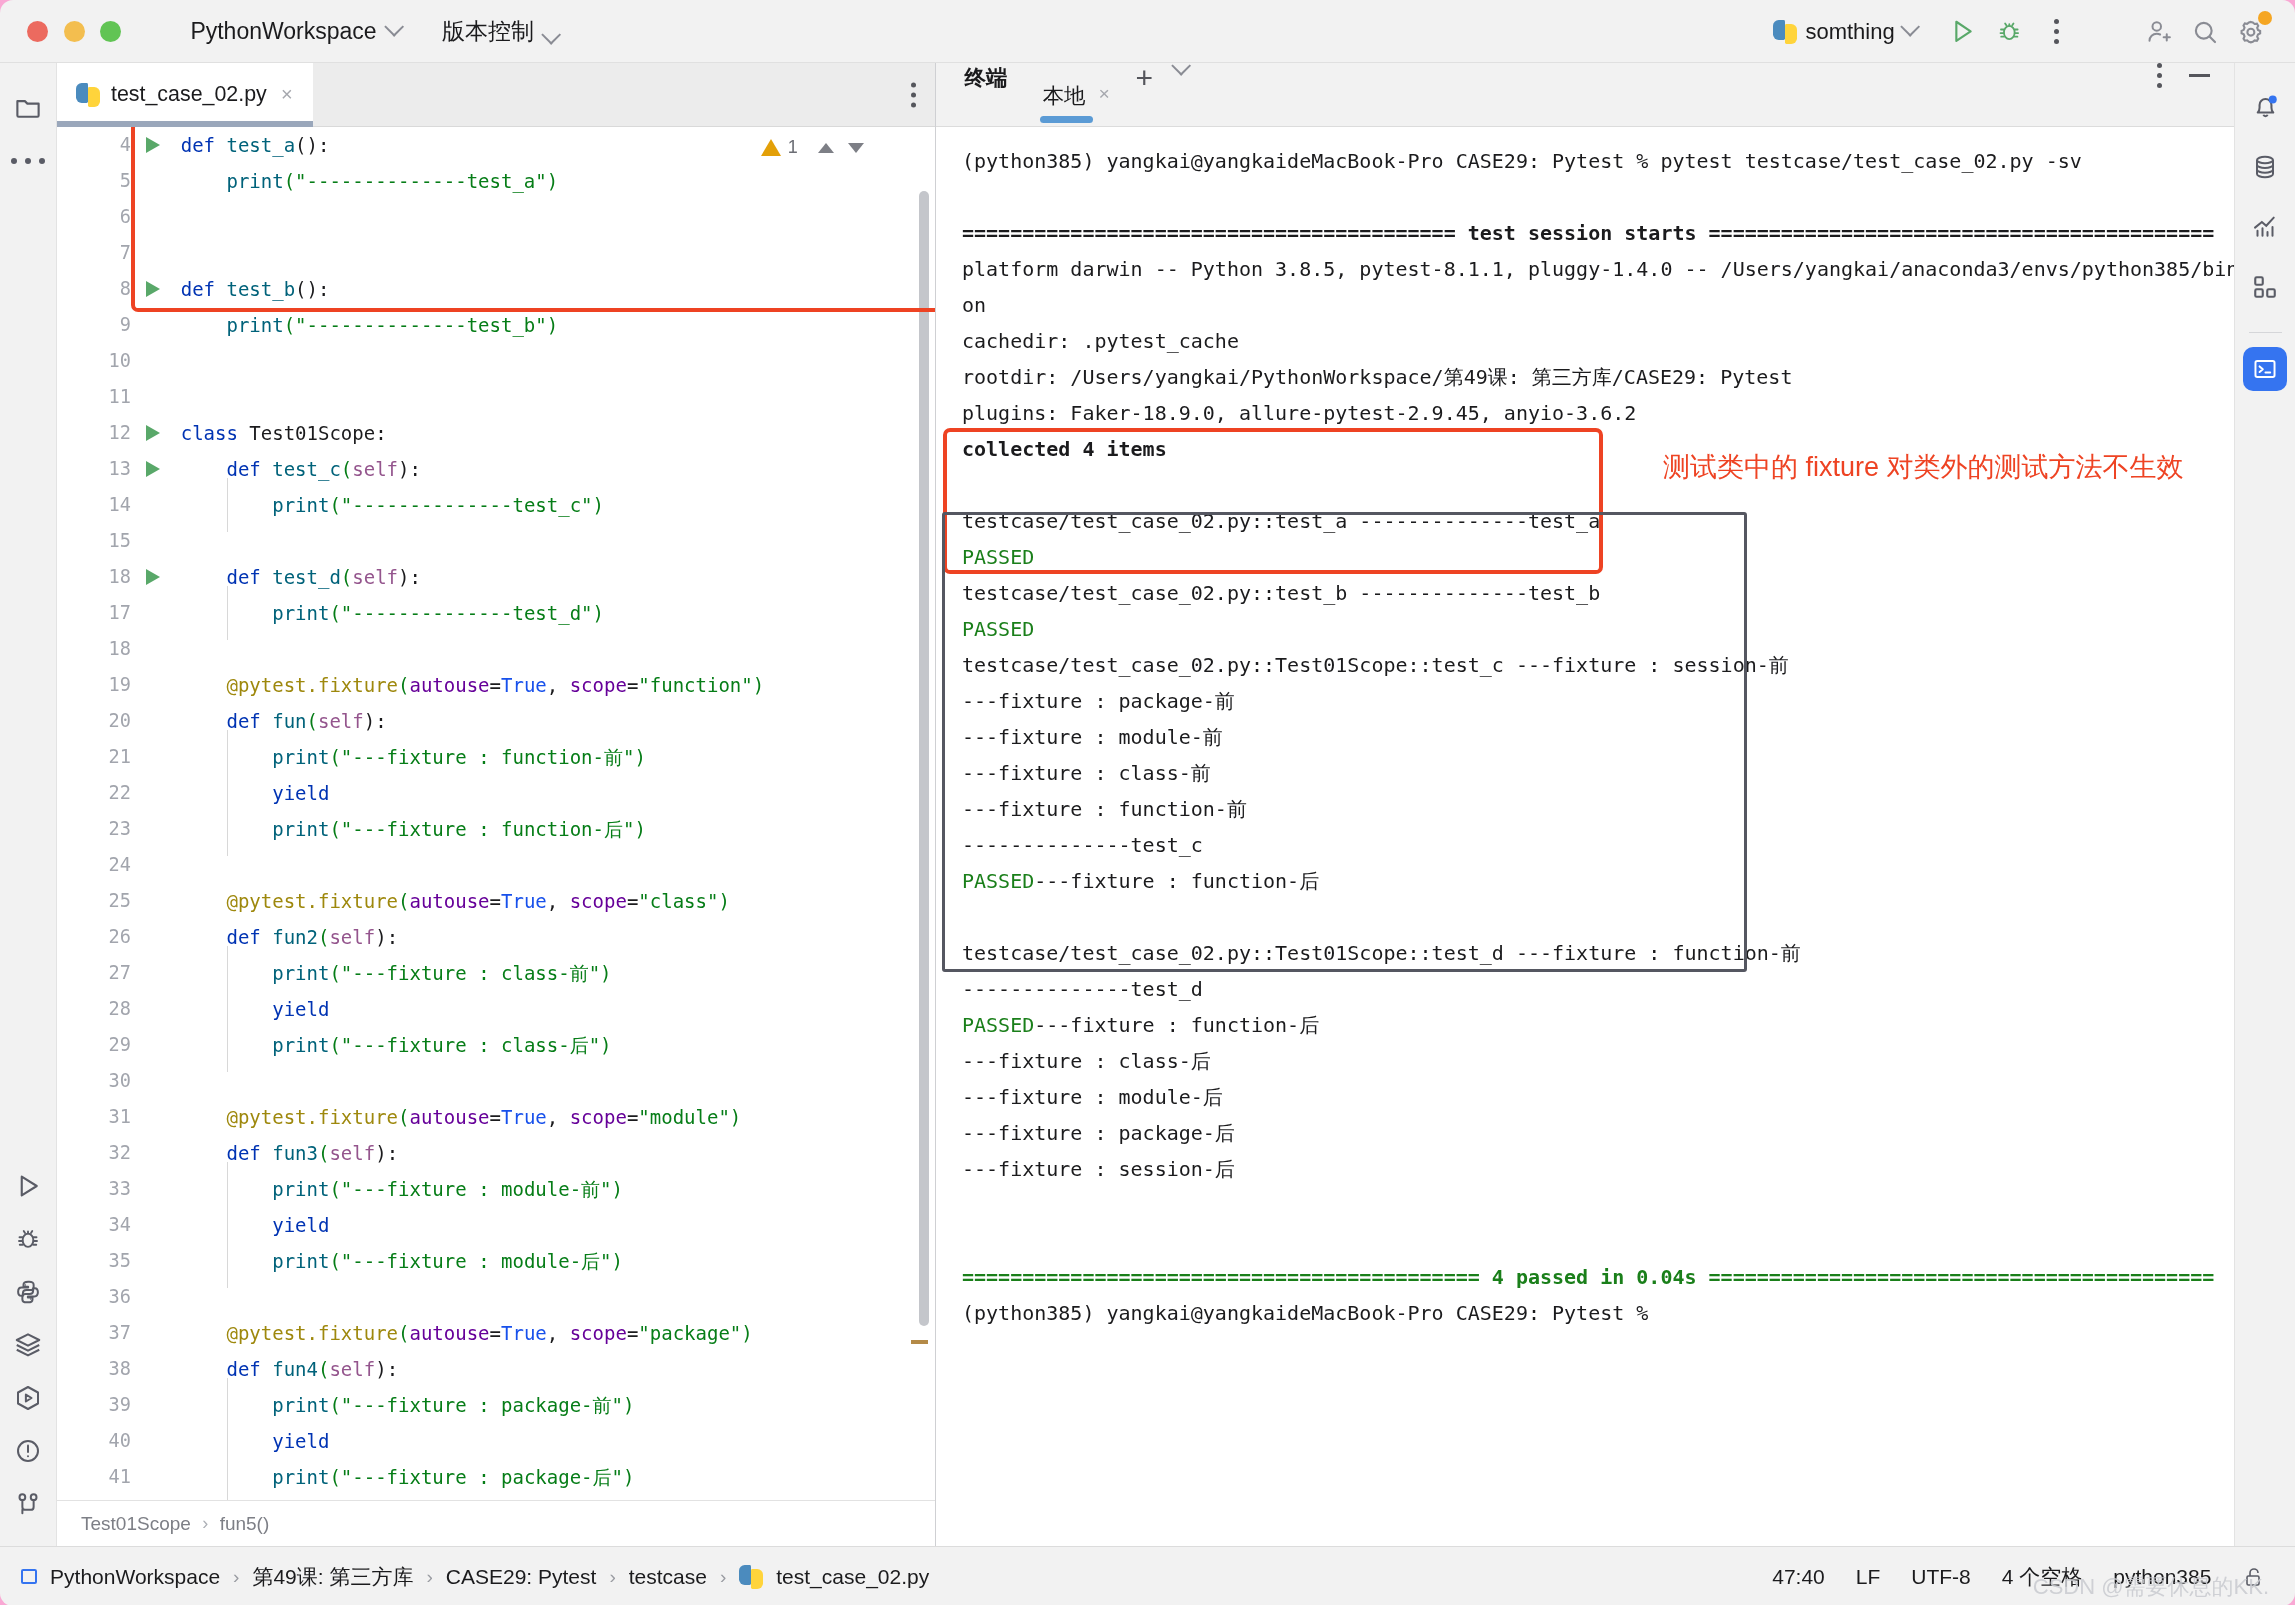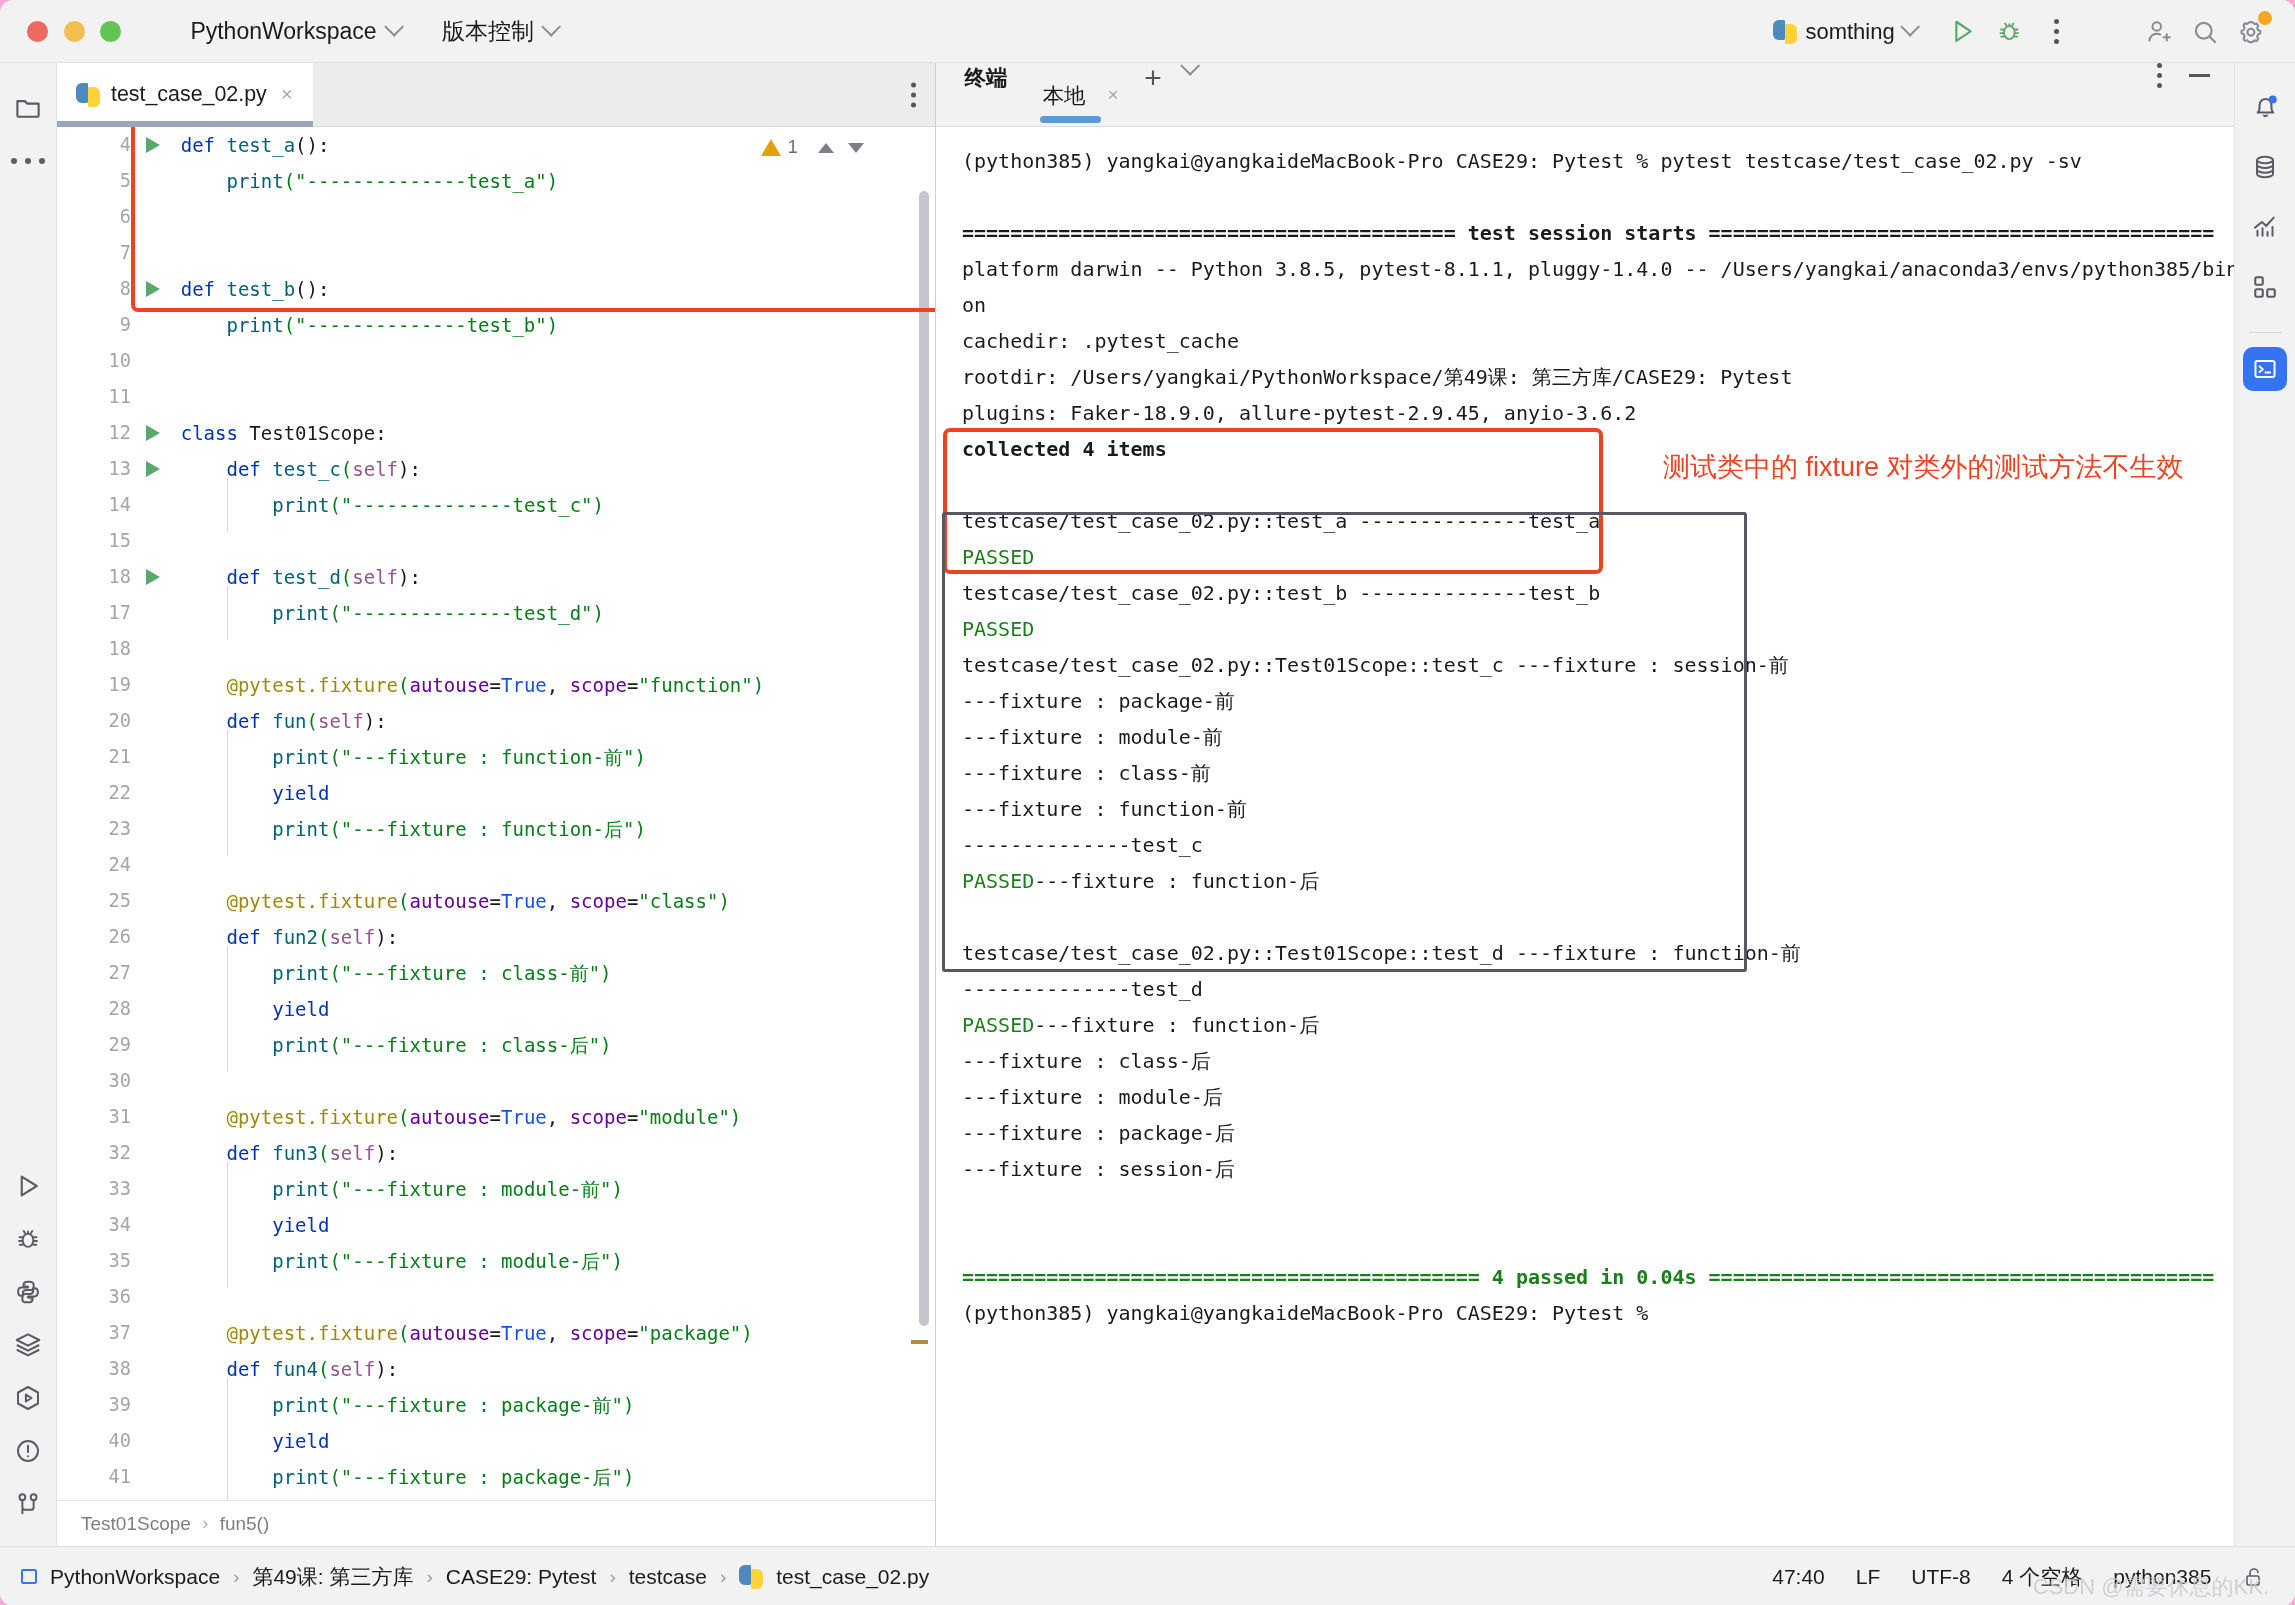--- a/index.html
+++ b/index.html
@@ -29,21 +29,21 @@
   .dot { width: 21px; height: 21px; border-radius: 50%; }
   .dot.red { background: #ec6a5f; }
   .dot.yellow { background: #f3be4f; }
   .dot.green { background: #61c454; }
 
   .tb-item {
     display: flex; align-items: center; gap: 10px;
     font-size: 23px; color: #1b1b1d;
   }
   .tb-proj { margin-left: 69px; }
-  .tb-vcs { margin-left: 41px; }
+  .tb-vcs { margin-left: 41px; align-items: flex-end; }
   .chev {
     display: inline-block; width: 14.3px; height: 14.3px;
     border-right: 2.1px solid #8a8c94; border-bottom: 2.1px solid #8a8c94;
     transform: rotate(45deg) translate(-2.9px,-2.9px);
   }
   .tb-right {
     position: absolute; right: 20px; top: 0; height: 63px;
     display: flex; align-items: center; gap: 0;
   }
   .tb-right .cfg { display: flex; align-items: center; gap: 8.6px; font-size: 22px; color:#1b1b1d; margin-right: 21.4px;}
@@ -167,22 +167,22 @@
     flex:1 1 auto; display:flex; flex-direction:column; min-width:0;
     background:#ffffff;
   }
   .term-tabbar {
     height:64px; flex:0 0 64px; background:#f2f2f2;
     display:flex; align-items:flex-start; gap:0; position:relative;
     border-bottom:0.7px solid #dcdcdc; padding-left:28.6px;
   }
   .term-label{ font-size:21.4px; color:#1b1b1d; font-weight:bold; margin-right:31px;}
   .term-tab{
-    display:flex; align-items:center; gap:22px; font-size:21.4px; color:#1b1b1d;
-    position:relative; padding:0 4.3px; height:64px;
+    display:flex; align-items:center; gap:13px; font-size:21.4px; color:#1b1b1d;
+    position:relative; padding:0 4.3px; height:64px;font-family:Liberation Mono, monospace;
   }
   .term-tab::after{
     content:""; position:absolute; left:1.4px; right:21.4px; bottom:4.3px; height:6.4px;
     border-radius:3.6px; background:#5b9bd5;
   }
   .term-tab .x{ color:#a6a8ae; font-size:19px;}
   .plus{ font-size:30px; color:#55565c; margin-left:21.4px; line-height:1;}
   .tchev{ margin-left:21.4px; }
   .term-right{ position:absolute; right:24px; display:flex; align-items:center; gap:27px;}
   .minus{ width:21.4px; height:2.9px; background:#55565c; display:block;}

